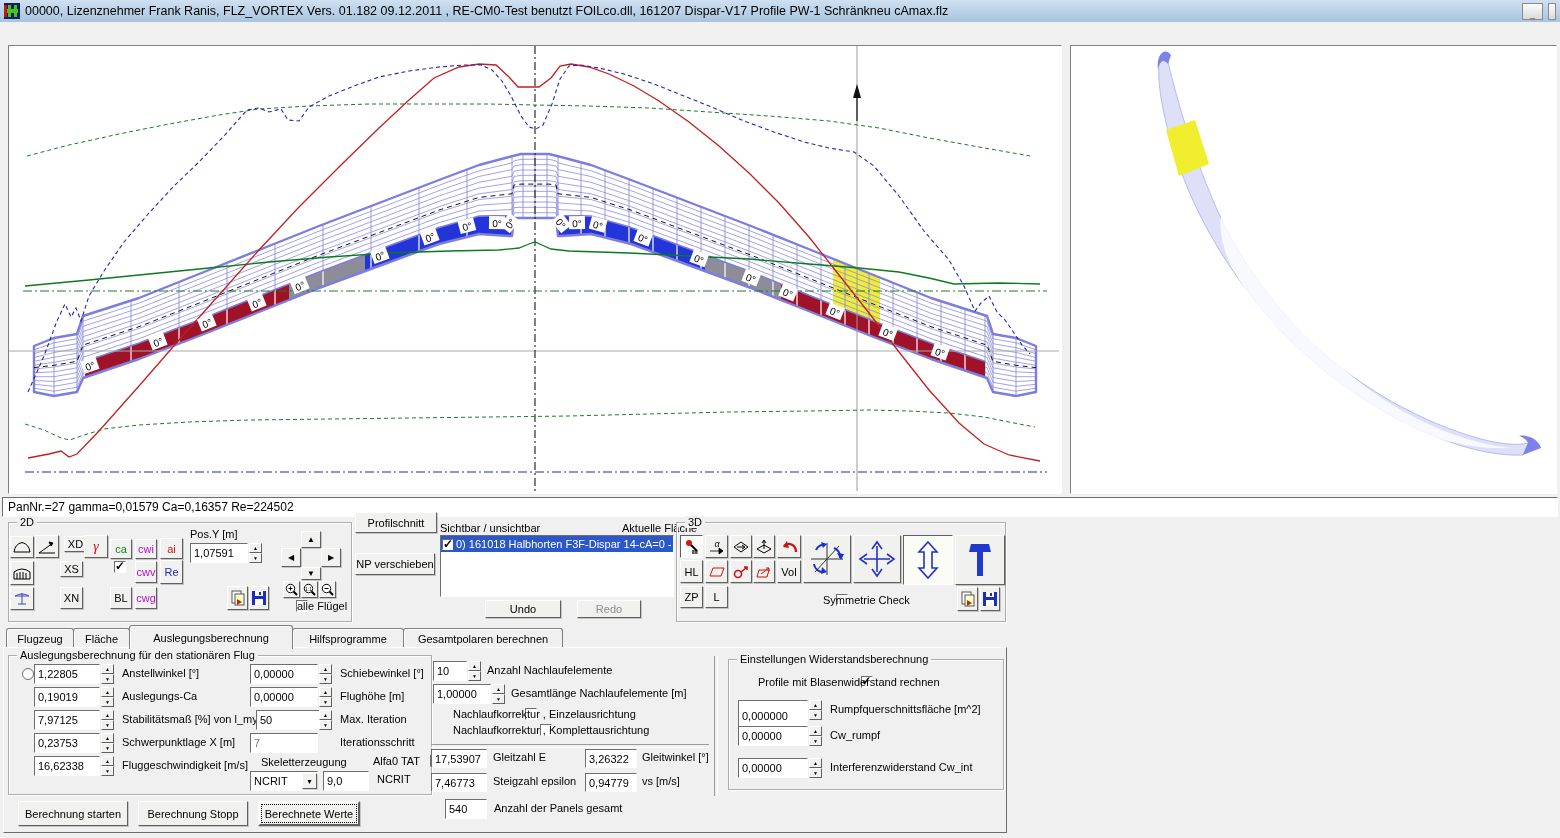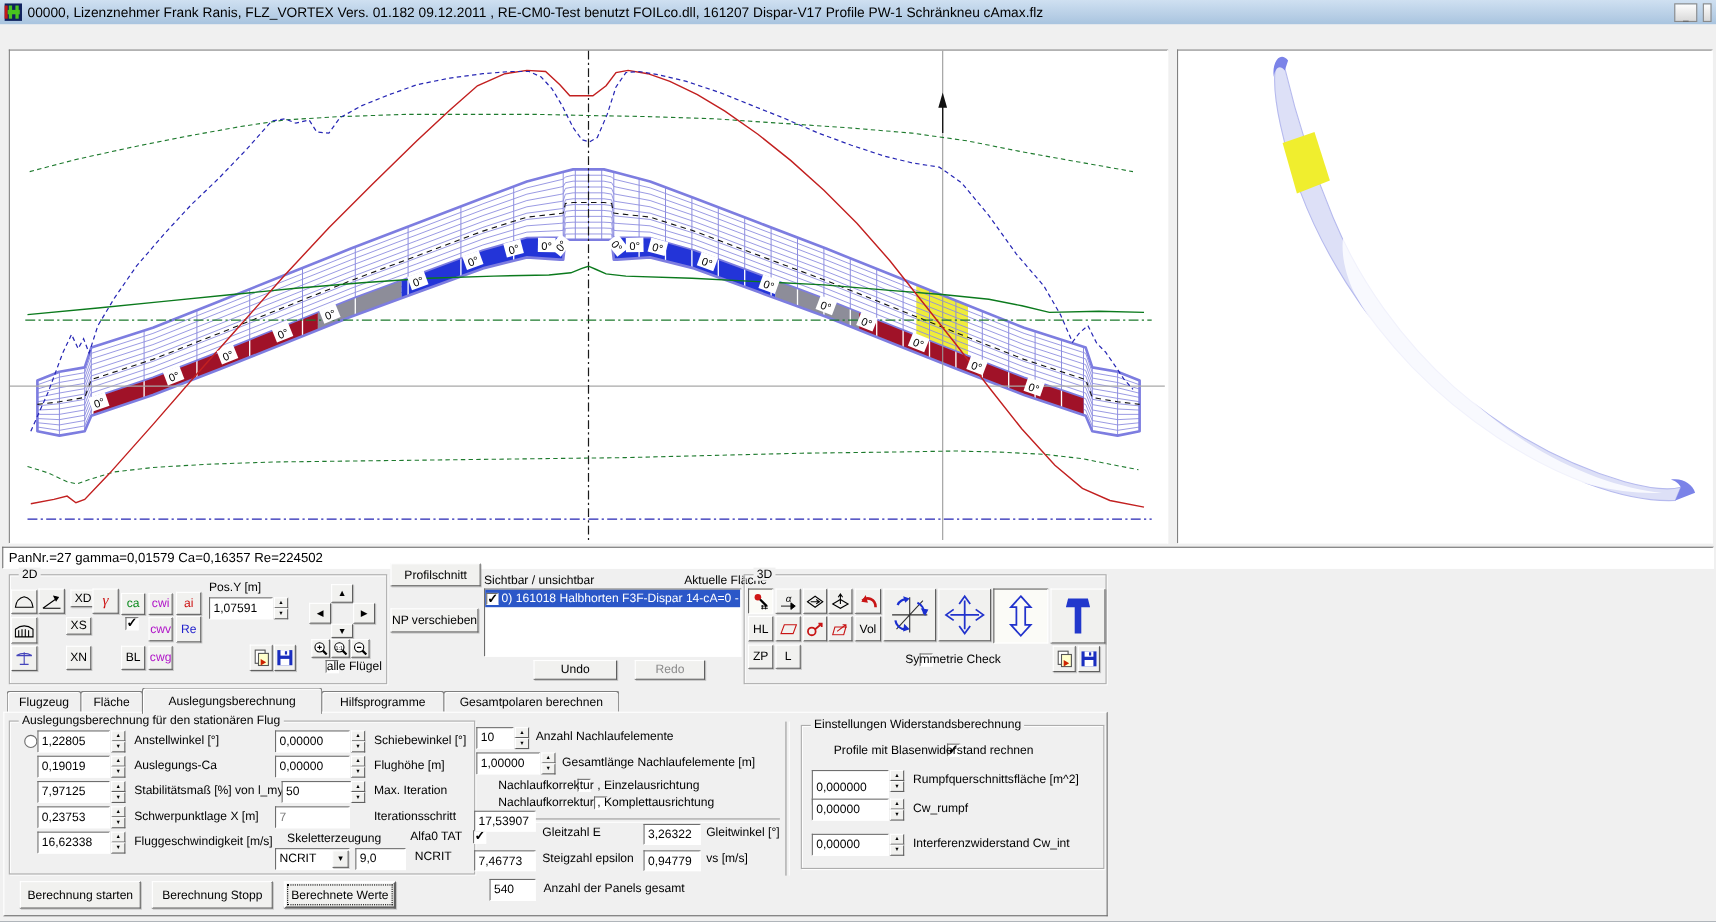--- a/index.html
+++ b/index.html
@@ -665,21 +665,21 @@
         <span class="s">▼</span>
       </span>
     <span class="abs nowrap" style="left:508px;top:40px;">Gesamtlänge Nachlaufelemente [m]</span>
     <span class="abs cb" style="left:432px;top:61px;"></span>
     <span class="abs nowrap" style="left:450px;top:61px;">Nachlaufkorrektur , Einzelausrichtung</span>
     <span class="abs cb" style="left:432px;top:77px;"></span>
     <span class="abs nowrap" style="left:450px;top:77px;">Nachlaufkorrektur , Komplettausrichtung</span>
 
     <div class="abs" style="left:428px;top:97px;width:278px;height:2px;border-top:1px solid #9a9a9a;border-bottom:1px solid #ffffff;"></div>
 
-    <input class="abs fld" style="left: 428px; top: 90px; width: 56px; height: 19px;" readonly="" value="17,53907">
+    <input class="abs fld" style="left: 428px; top: 102px; width: 56px; height: 19px;" readonly="" value="17,53907">
     <span class="abs nowrap" style="left:490px;top:104px;">Gleitzahl E</span>
     <input class="abs fld" style="left: 582px; top: 102px; width: 52px; height: 19px;" readonly="" value="3,26322">
     <span class="abs nowrap" style="left:639px;top:104px;">Gleitwinkel [°]</span>
     <input class="abs fld" style="left: 428px; top: 126px; width: 56px; height: 19px;" readonly="" value="7,46773">
     <span class="abs nowrap" style="left:490px;top:128px;">Steigzahl epsilon</span>
     <input class="abs fld" style="left: 582px; top: 126px; width: 52px; height: 19px;" readonly="" value="0,94779">
     <span class="abs nowrap" style="left:639px;top:128px;">vs [m/s]</span>
 
     <input class="abs fld" style="left: 442px; top: 152px; width: 42px; height: 20px;" readonly="" value="540">
     <span class="abs nowrap" style="left:491px;top:155px;">Anzahl der Panels gesamt</span>

